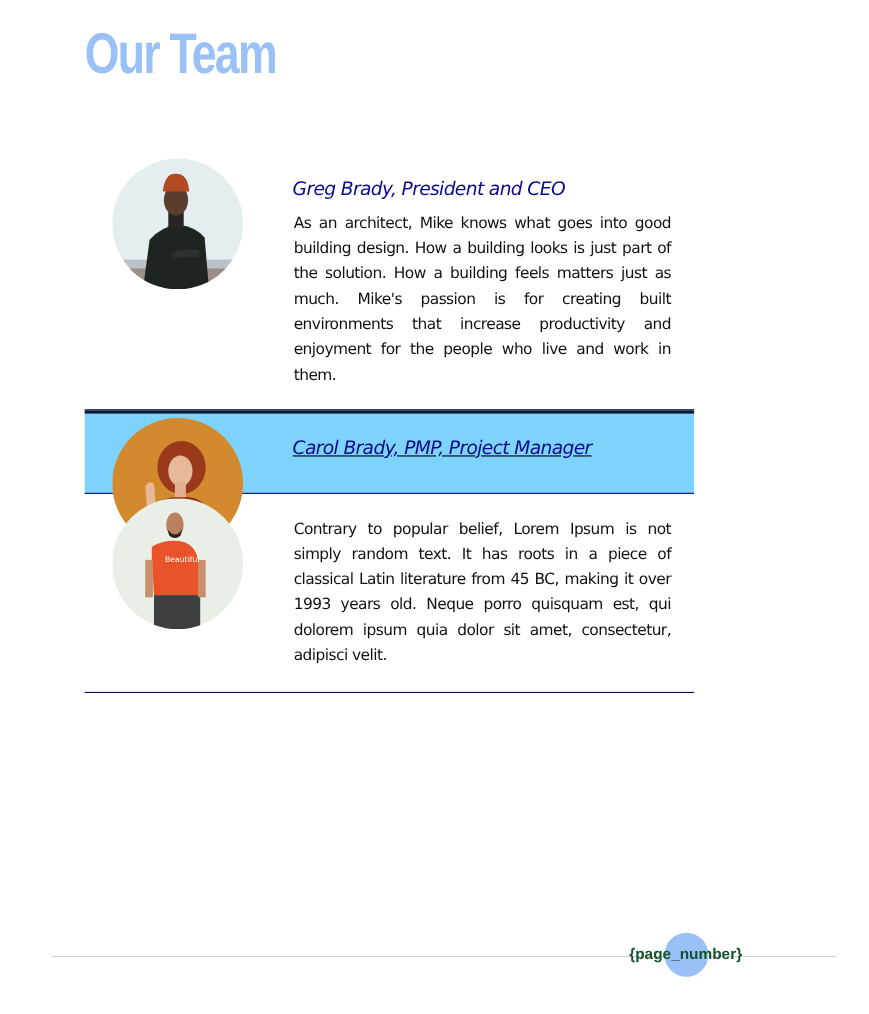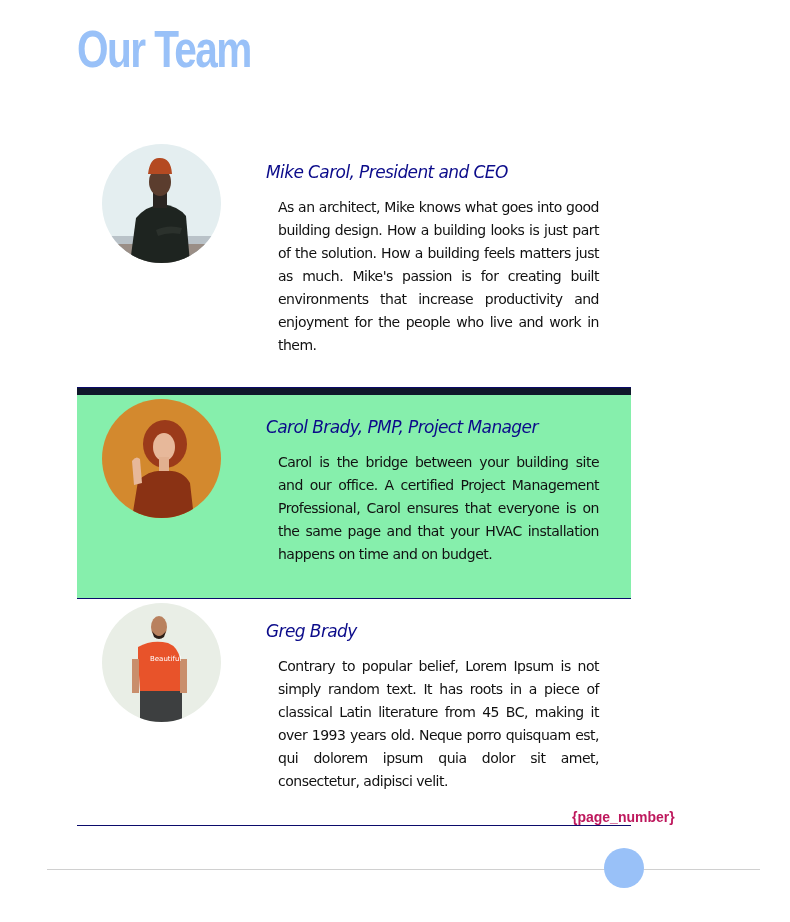--- a/index.html
+++ b/index.html
@@ -13,48 +13,48 @@
       font-weight: bold; font-size: 52px; letter-spacing: -2px;
       color: #99c1f8; transform: scaleX(0.78); transform-origin: left top;
       line-height: 62px;
     }
     .team-list { position: absolute; left: 77px; top: 140px; width: 554px; }
     .member {
       position: relative; box-sizing: border-box;
       border-bottom: 1px solid #0b0b6b;
       padding: 20px 20px 20px 189px;
     }
-    .member.highlight { background: #86efac; border-top: 7px solid #0f172a; }
+    .member.highlight { background: #7dd3fc; border-top: 3px solid #0f172a; text-decoration: underline; }
     .member.first { padding-top: 20px; }
     .member.highlight + .member { }
     .avatar {
       position: absolute; left: 25px; top: 4px;
       width: 119px; height: 119px; border-radius: 50%; overflow: hidden;
     }
     .member-name {
       margin: 0 0 8px 0; font-style: italic; font-weight: normal;
       font-size: 17px; color: #0b0b8a; line-height: 24px;
       font-family: "DejaVu Sans", sans-serif; letter-spacing: -0.6px;
     }
     .member-bio {
-      margin: 12px; font-size: 14px; line-height: 23px; color: #111;
+      margin: 1px; font-size: 14px; line-height: 23px; color: #111;
       text-align: justify; font-family: "DejaVu Sans", sans-serif;
       letter-spacing: -0.5px;
     }
     .footer-line {
       position: absolute; left: 47px; top: 869px; width: 713px; height: 1px;
       background: #d0d0d0;
     }
     .page-circle {
       position: absolute; left: 604px; top: 848px; width: 40px; height: 40px;
       border-radius: 50%; background: #99c1f8;
     }
     .page-number {
-      position: absolute; left: 572px; top: 809px;
-      font-weight: bold; font-size: 14px; color: #be185d;
+      position: absolute; left: 572px; top: 859px;
+      font-weight: bold; font-size: 14px; color: #14532d;
       font-family: "Liberation Sans", sans-serif;
     }
   </style>
 </head>
 <body>
 
 <h1 class="page-title">Our Team</h1>
 
 <div class="team-list">
 
@@ -64,53 +64,51 @@
         <rect width="119" height="119" fill="#e4eef0"></rect>
         <rect y="92" width="119" height="27" fill="#b9c2c8"></rect>
         <rect y="100" width="119" height="19" fill="#9a8e86"></rect>
         <path d="M28 119 L34 74 Q44 62 60 60 Q76 62 84 72 L88 119 Z" fill="#1e2420"></path>
         <rect x="51" y="48" width="14" height="16" fill="#2a2522"></rect>
         <ellipse cx="58" cy="38" rx="11" ry="14" fill="#5b3d2e"></ellipse>
         <path d="M46 30 Q48 13 58 14 Q69 14 70 30 Z" fill="#b44a22"></path>
         <path d="M54 86 Q66 80 80 84 L78 90 Q66 88 56 92 Z" fill="#2b312c"></path>
       </svg>
     </div>
-    <h2 class="member-name">Mike Carol, President and CEO</h2>
+    <h2 class="member-name">Greg Brady, President and CEO</h2>
     <p class="member-bio">As an architect, Mike knows what goes into good building design. How a building looks is just part of the solution. How a building feels matters just as much. Mike's passion is for creating built environments that increase productivity and enjoyment for the people who live and work in them.</p>
   </div>
 
   <div class="member highlight">
     <div class="avatar">
       <svg width="119" height="119" viewBox="0 0 119 119">
         <rect width="119" height="119" fill="#d3892e"></rect>
         <path d="M30 119 L36 82 Q48 70 62 72 Q80 70 88 84 L92 119 Z" fill="#8a3214"></path>
         <ellipse cx="63" cy="45" rx="22" ry="24" fill="#9b3a1a"></ellipse>
         <ellipse cx="62" cy="48" rx="11" ry="14" fill="#e7b89a"></ellipse>
         <rect x="57" y="58" width="10" height="14" fill="#e2b090"></rect>
         <path d="M30 62 Q34 56 38 60 L40 84 L32 86 Z" fill="#e7b89a"></path>
       </svg>
     </div>
     <h2 class="member-name">Carol Brady, PMP, Project Manager</h2>
-    <p class="member-bio">Carol is the bridge between your building site and our office. A certified Project Management Professional, Carol ensures that everyone is on the same page and that your HVAC installation happens on time and on budget.</p>
   </div>
 
   <div class="member">
     <div class="avatar">
       <svg width="119" height="119" viewBox="0 0 119 119">
         <rect width="119" height="119" fill="#e9eee6"></rect>
         <path d="M36 44 Q50 36 66 40 Q76 44 78 56 L78 88 L38 88 L36 56 Z" fill="#e8532a"></path>
         <rect x="38" y="88" width="42" height="31" fill="#3d3f40"></rect>
         <ellipse cx="57" cy="24" rx="8" ry="11" fill="#b9815e"></ellipse>
         <path d="M50 28 Q57 38 64 28 L62 34 Q57 38 52 34 Z" fill="#2d1f18"></path>
         <rect x="30" y="56" width="7" height="34" fill="#c98e6c"></rect>
         <rect x="78" y="56" width="7" height="34" fill="#c98e6c"></rect>
         <text x="48" y="58" font-size="7" fill="#fff" font-family="DejaVu Sans, sans-serif">Beautiful</text>
       </svg>
     </div>
-    <h2 class="member-name">Greg Brady</h2>
     <p class="member-bio">Contrary to popular belief, Lorem Ipsum is not simply random text. It has roots in a piece of classical Latin literature from 45 BC, making it over 1993 years old. Neque porro quisquam est, qui dolorem ipsum quia dolor sit amet, consectetur, adipisci velit.</p>
   </div>
 
 </div>
 
 <div class="footer-line"></div>
 <div class="page-circle"></div>
 <span class="page-number">{page_number}</span>
 
 </body></html>

